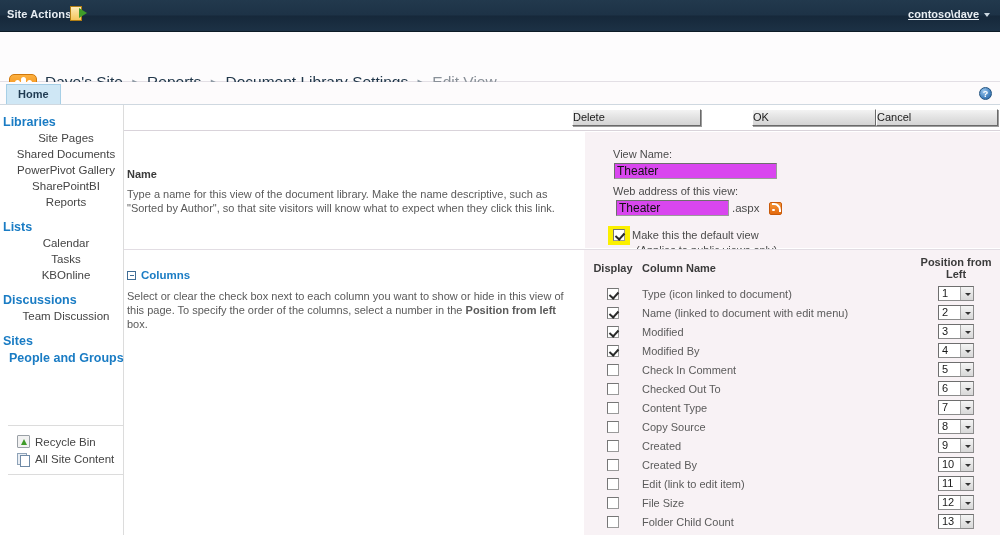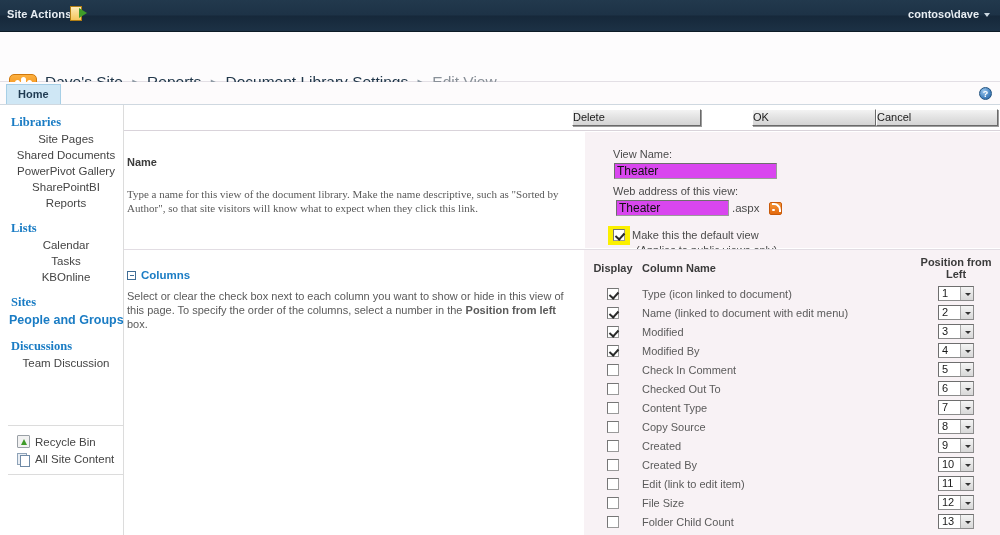--- a/index.html
+++ b/index.html
@@ -43,21 +43,21 @@
   }
   .nav-icon .arr {
     position: absolute; right: 0; top: 2px;
     width: 0; height: 0;
     border-top: 5px solid transparent;
     border-bottom: 5px solid transparent;
     border-left: 8px solid #3f9b29;
   }
   .welcome {
     position: absolute; right: 10px; top: 8px;
-    color: #e8eef3; font-size: 11px; font-weight: bold; cursor: pointer;
+    color: #e8eef3; font-size: 11px; font-weight: bold; cursor: pointer; text-decoration: underline;
   }
 
   
   .titlearea {
     position: absolute; left: 0; top: 32px; width: 1000px; height: 50px;
     background: #fdfcfd;
     border-bottom: 1px solid #e3dfe5;
   }
   .sitelogo {
     position: absolute; left: 9px; top: 42px;
@@ -116,24 +116,23 @@
   }
 
   
   .sidebar {
     position: absolute; left: 0; top: 105px; width: 124px; height: 430px;
     background: #ffffff;
     border-right: 1px solid #dcdcdc;
   }
   .qlgroup { margin-top: 9px; }
   .qlhead {
-    padding: 1px 0 1px 11px;
+    padding: 1px 0 1px 3px;
     font-size: 12.5px; font-weight: bold; color: #1a7cc4;
     cursor: pointer;
-    font-family: Liberation Serif, serif;
   }
   .qlitem {
     padding: 2px 0 2px 9px;
     font-size: 11.5px; color: #444444;
     cursor: pointer; white-space: nowrap; text-align: center;
   }
   .ql-blue {
     padding: 2px 0 2px 9px;
     font-size: 12.5px; font-weight: bold; color: #1a7cc4;
     cursor: pointer; white-space: nowrap;
@@ -201,26 +200,26 @@
   #btn-delete { left: 448px; width: 129px; }
   #btn-ok     { left: 628px; width: 124px; }
   #btn-cancel { left: 752px; width: 122px; }
 
   
   .sec-name {
     position: absolute; left: 0; top: 27px; width: 876px; height: 116px;
   }
   .sec-left { position: absolute; left: 0; top: 0; width: 460px; }
   .sec-title {
-    position: absolute; left: 3px; top: 24px;
+    position: absolute; left: 3px; top: 36px;
     font-size: 11px; font-weight: bold; color: #3b3b3b;
   }
   .sec-desc {
     position: absolute; left: 3px; top: 55px; width: 440px;
-    font-size: 11px; color: #5a5a5a; line-height: 14px; font-family: Liberation Serif, serif;
+    font-size: 11px; color: #5a5a5a; line-height: 14px;
   }
 
   .panel {
     position: absolute; left: 460px; top: 0; width: 416px; height: 116px;
     background: #f8f2f5;
     border-left: 1px solid #ffffff;
   }
   .panel-col { position: absolute; left: 28px; top: 16px; }
   .lbl { font-size: 11px; color: #4b4b4b; display: block; }
   .txtinput {
@@ -407,27 +406,27 @@
   </div>
 
   <div class="qlgroup">
     <div class="qlhead">Lists</div>
     <div class="qlitem">Calendar</div>
     <div class="qlitem">Tasks</div>
     <div class="qlitem">KBOnline</div>
   </div>
 
   <div class="qlgroup">
+    <div class="qlhead">Discussions</div>
+    <div class="qlitem">Team Discussion</div>
+  </div>
+
+  <div class="qlgroup">
     <div class="qlhead">Sites</div>
     <div class="ql-blue">People and Groups</div>
-  </div>
-
-  <div class="qlgroup">
-    <div class="qlhead">Discussions</div>
-    <div class="qlitem">Team Discussion</div>
   </div>
 
   <div class="recyclebox">
     <div class="rbitem">
       <span class="ic-recycle"></span>
       <span class="rblabel">Recycle Bin</span>
     </div>
     <div class="rbitem">
       <span class="ic-pages"></span>
       <span class="rblabel">All Site Content</span>

